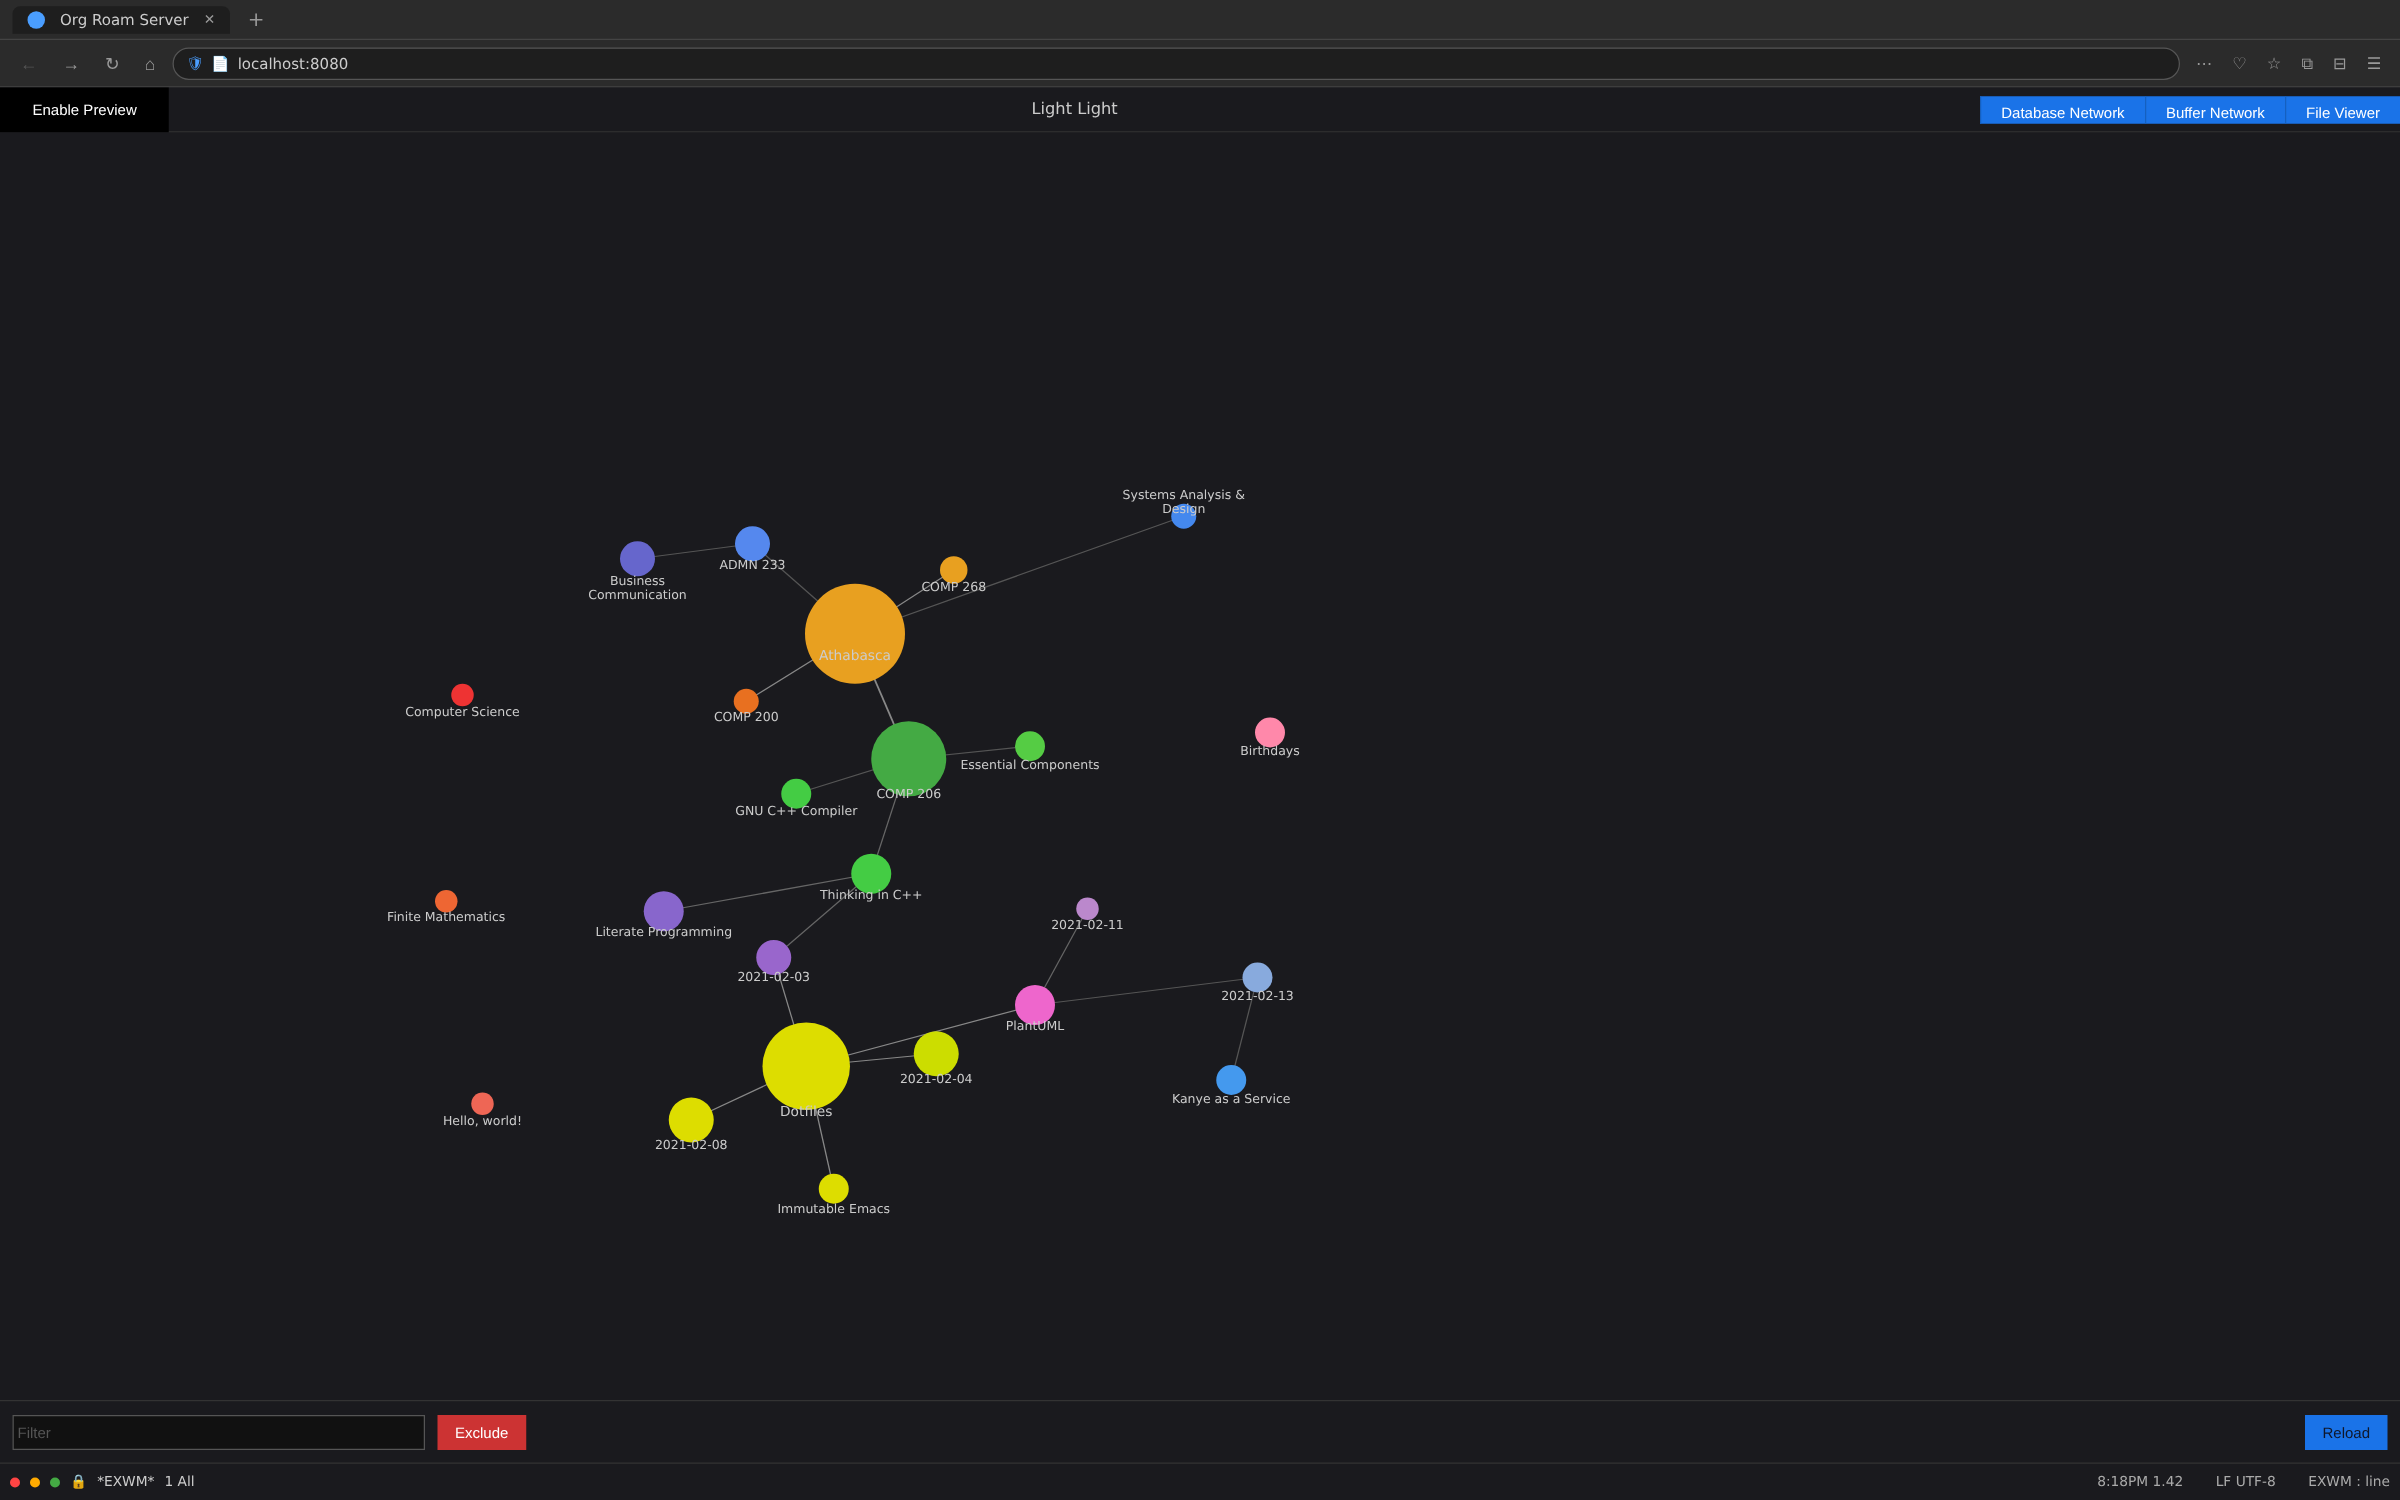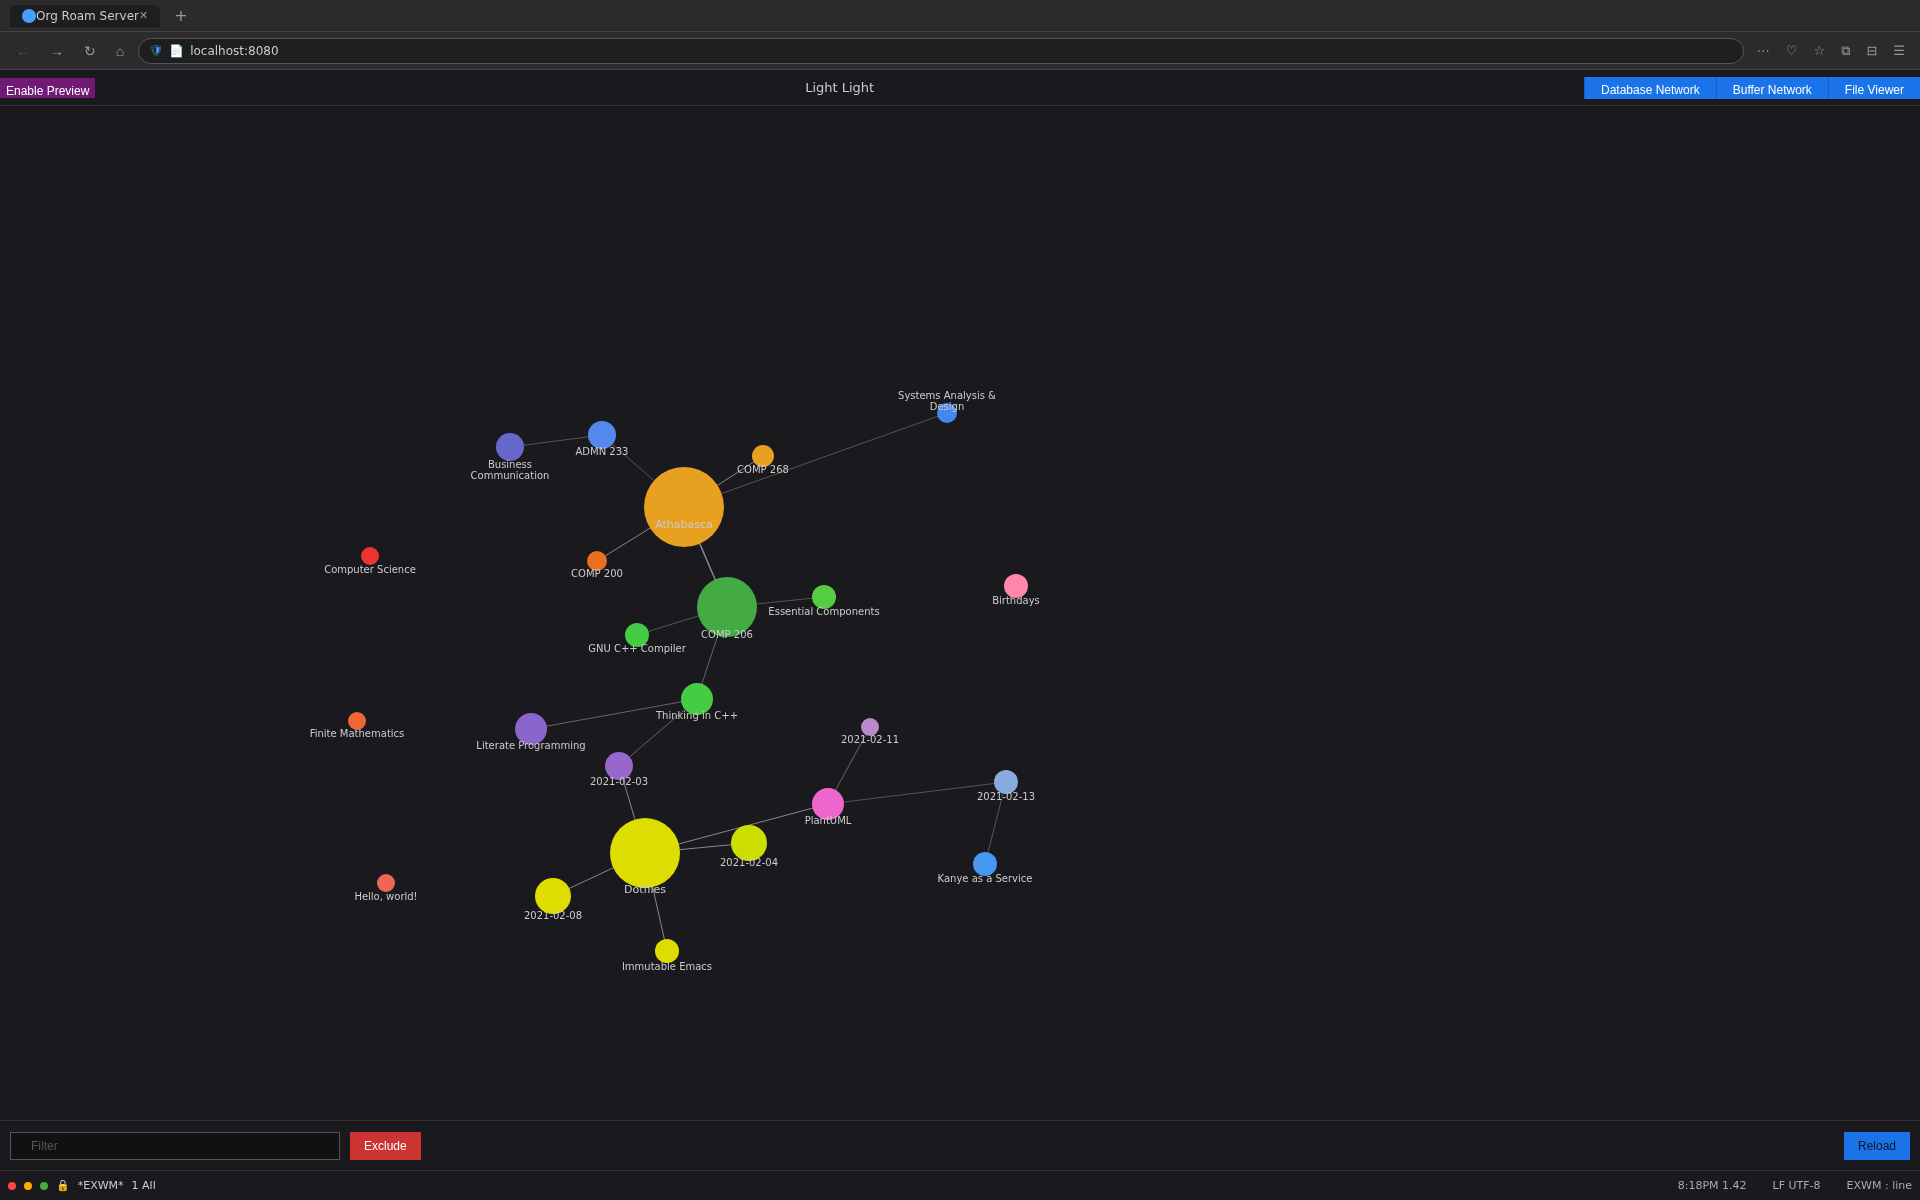--- a/index.html
+++ b/index.html
@@ -16,21 +16,21 @@
       border-bottom: 1px solid #444;
     }
     .browser-tab {
       background: #1e1e1e;
       border-radius: 6px 6px 0 0;
       padding: 4px 12px;
       font-size: 12px;
       color: #ccc;
       display: flex;
       align-items: center;
-      gap: 0;
+      gap: 12px;
       min-width: 150px;
     }
     .tab-favicon { width: 14px; height: 14px; background: #4a9eff; border-radius: 50%; }
     .tab-close { color: #999; cursor: pointer; font-size: 11px; }
     .tab-new { background: none; color: #999; font-size: 16px; cursor: pointer; padding: 2px 6px; }
 
     .browser-toolbar {
       background: #2b2b2b;
       height: 38px;
       display: flex;
@@ -68,27 +68,27 @@
 
     
     .app-bar {
       background: #1a1a1e;
       height: 36px;
       display: flex;
       align-items: center;
       border-bottom: 1px solid #333;
     }
     .enable-preview-btn {
-      background: #701a75;
+      background: #000000;
       color: white;
       border: none;
-      padding: 6px 6px;
-      font-size: 12px;
-      cursor: pointer;
-      height: 20px;
+      padding: 6px 26px;
+      font-size: 12px;
+      cursor: pointer;
+      height: 36px;
     }
     .light-mode-label {
       flex: 1;
       text-align: center;
       color: #ccc;
       font-size: 13px;
     }
     .nav-tabs {
       display: flex;
     }
@@ -128,21 +128,21 @@
       padding: 0 10px;
       gap: 10px;
       border-top: 1px solid #333;
     }
     .filter-input {
       background: #111;
       border: 1px solid #555;
       color: #ccc;
       height: 28px;
       width: 330px;
-      padding: 0 20px;
+      padding: 0 3px;
       font-size: 12px;
     }
     .filter-input::placeholder { color: #555; }
     .exclude-btn {
       background: #cc3333;
       color: white;
       border: none;
       padding: 5px 14px;
       font-size: 12px;
       cursor: pointer;

